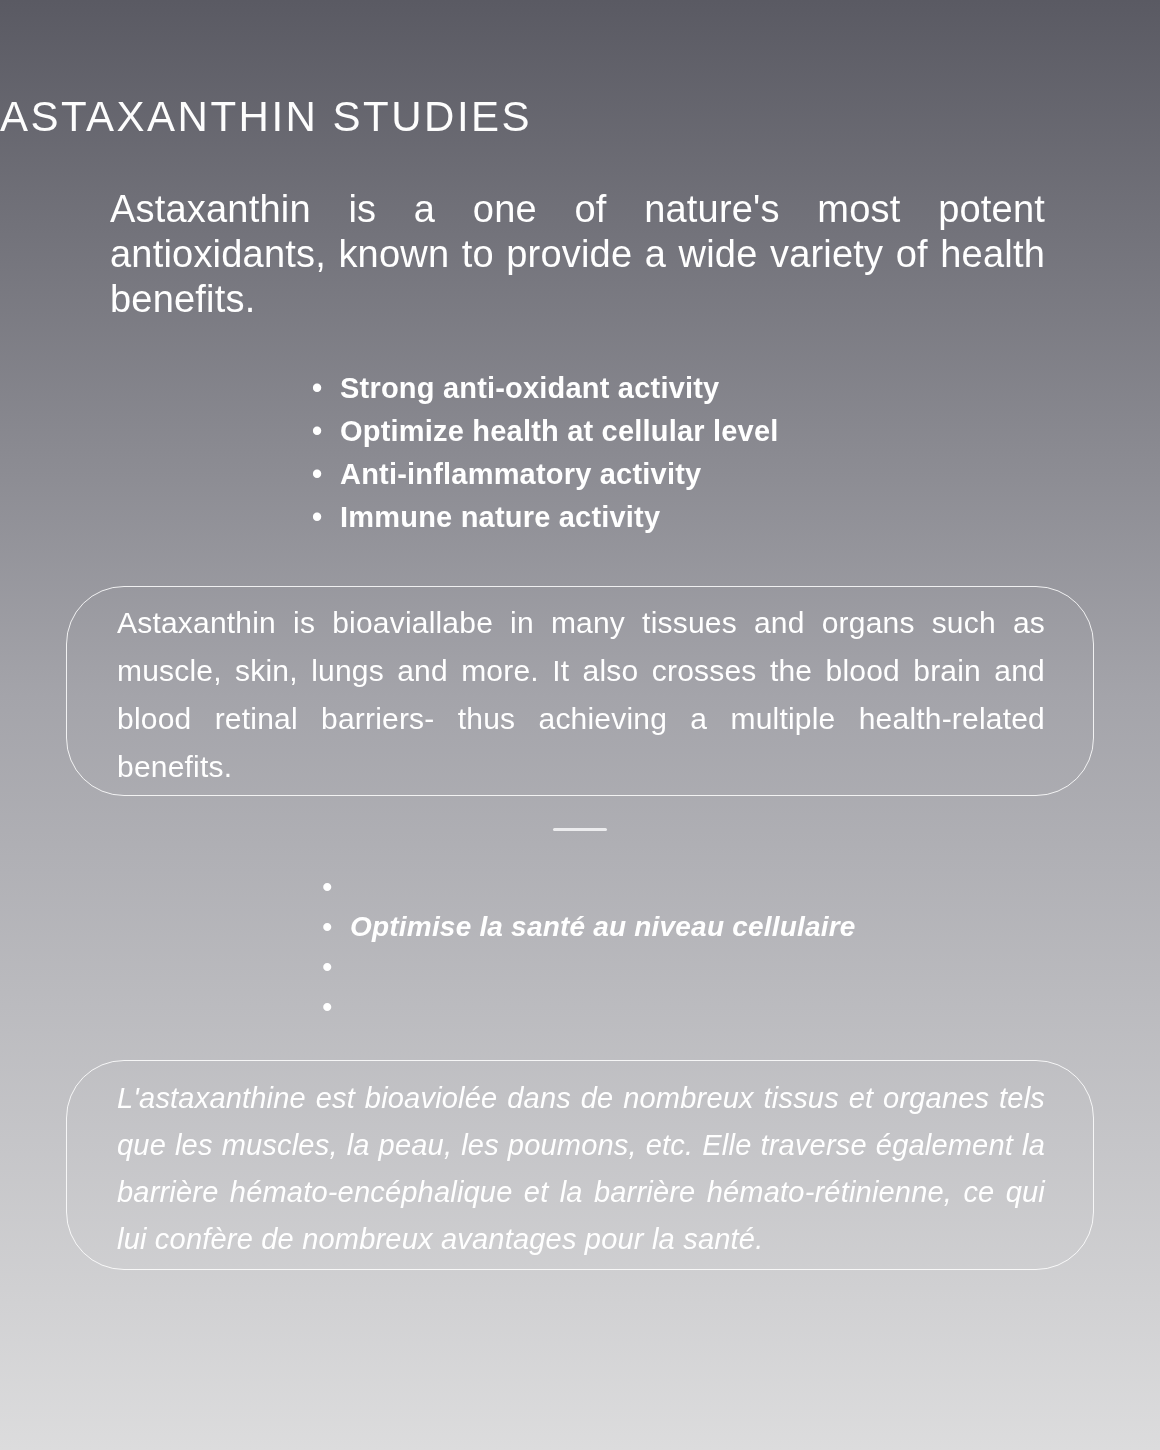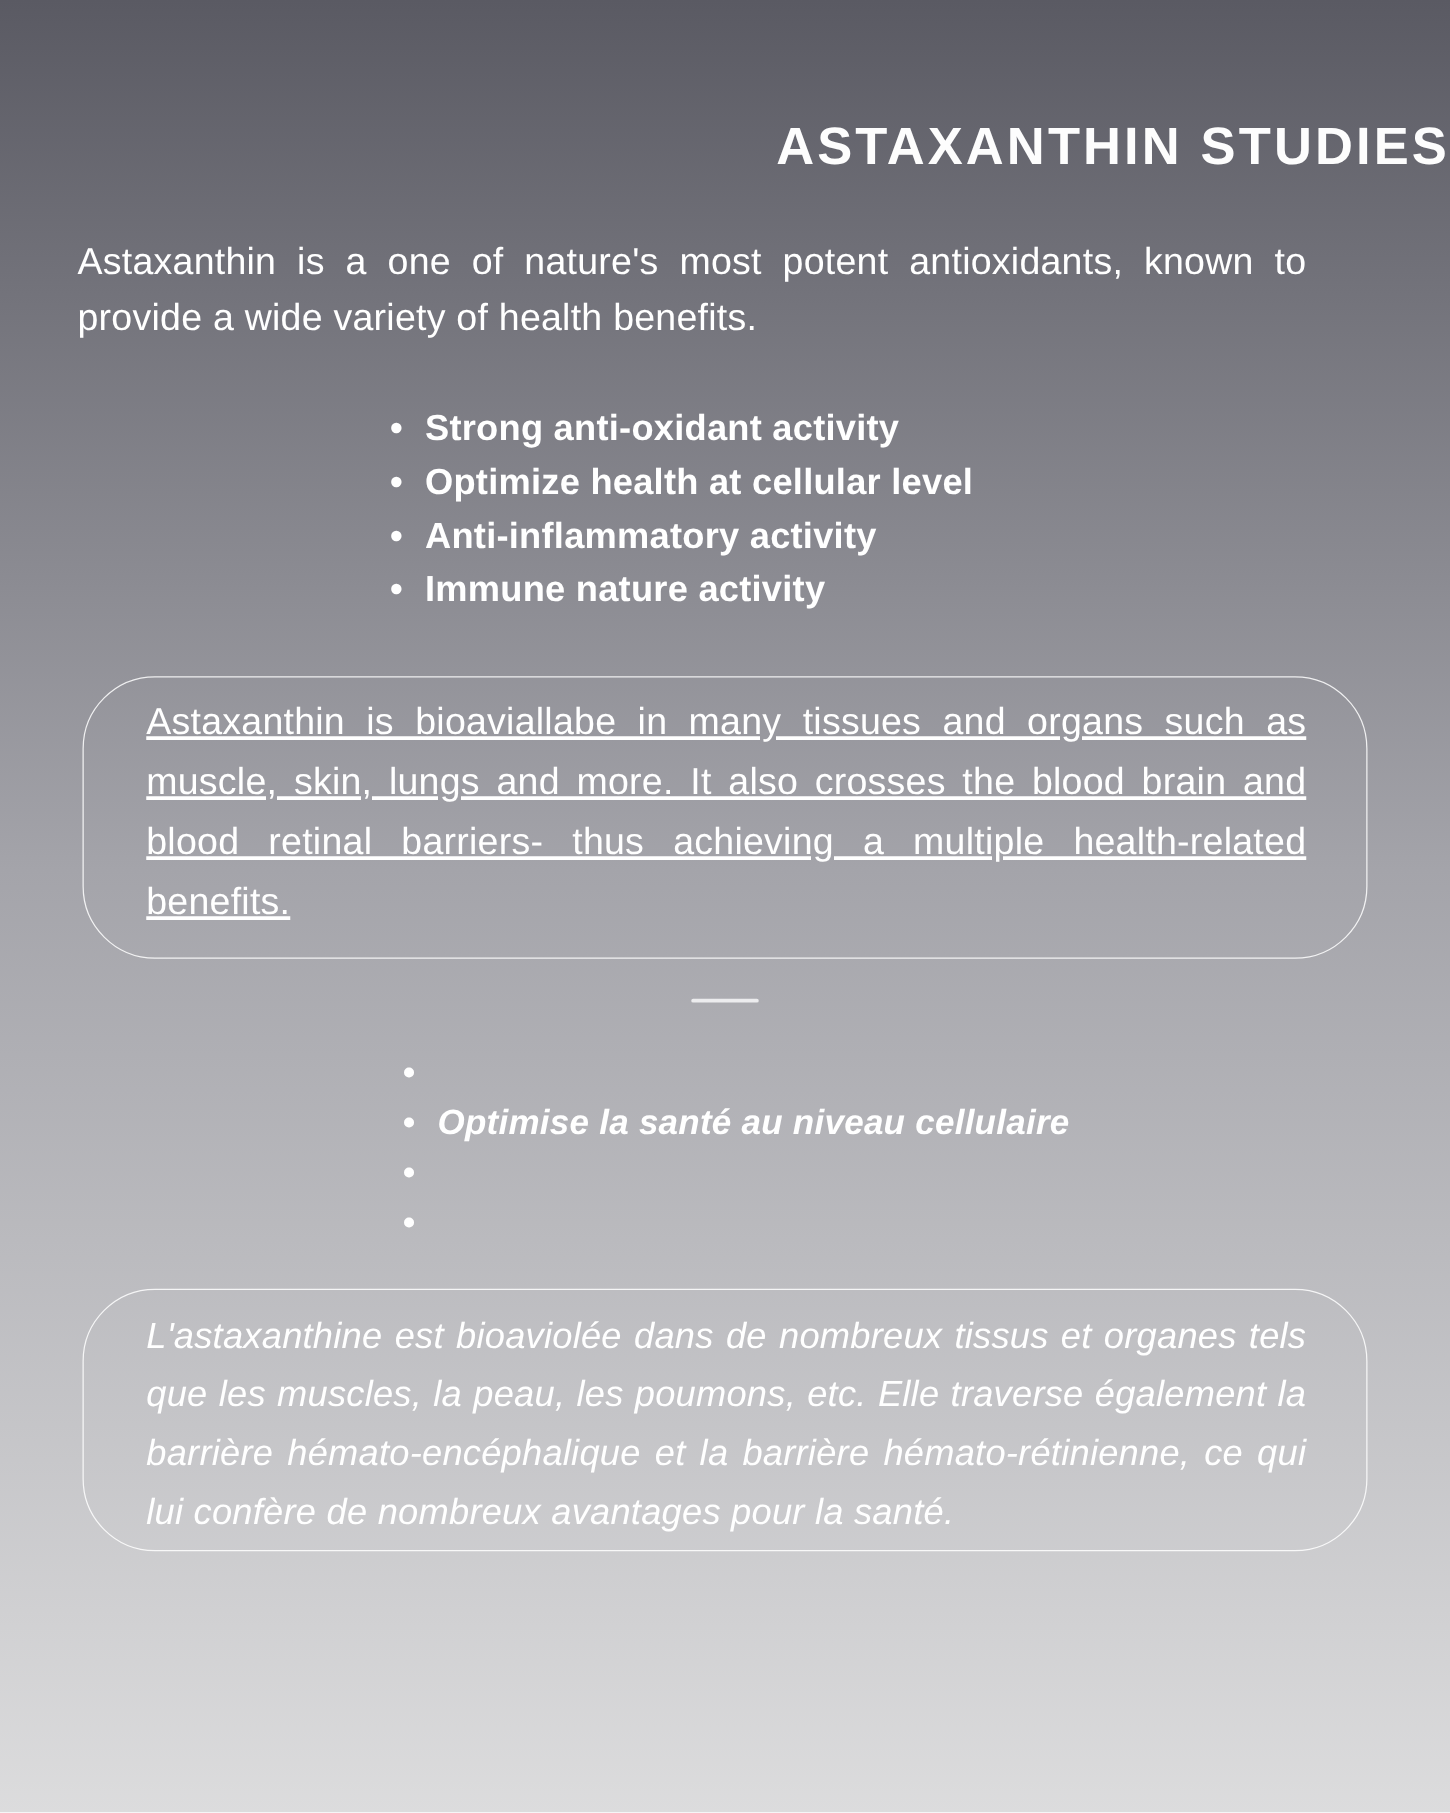--- a/index.html
+++ b/index.html
@@ -9,30 +9,30 @@
     height: 1450px;
     overflow: hidden;
     background: linear-gradient(180deg, #5a5a63 0%, #a4a4aa 48%, #dcdcdd 100%);
     font-family: "Liberation Sans", sans-serif;
     color: #ffffff;
     -webkit-font-smoothing: antialiased;
   }
   .title {
     margin: 0;
     padding-top: 94px;
-    text-align: right;
+    text-align: left;
     font-size: 42px;
     line-height: 46px;
-    font-weight: 700;
+    font-weight: 400;
     letter-spacing: 2.5px;
     color: #fdfdfd;
   }
   .intro-en {
-    margin: 47px 115px 0 62px;
-    font-size: 30px;
+    margin: 47px 115px 0 110px;
+    font-size: 38px;
     line-height: 45px;
     font-weight: 400;
     text-align: justify;
     letter-spacing: 0.2px;
   }
   .bullets {
     list-style: none;
     padding: 0;
   }
   .bullets li {
@@ -53,25 +53,24 @@
     box-sizing: border-box;
     width: 1028px;
     margin-left: auto;
     margin-right: auto;
     border: 1.5px solid rgba(255, 255, 255, 0.85);
     border-radius: 58px;
     text-align: justify;
   }
   .box-en {
     margin-top: 47px;
-    padding: 12px 48px 20px 50px;
+    padding: 12px 48px 4px 50px;
     font-size: 30px;
     line-height: 48px;
     letter-spacing: 0.2px;
-    text-decoration: underline;
   }
   .divider {
     width: 54px;
     height: 3px;
     margin: 32px auto 0;
     background: #ececee;
     border-radius: 2px;
   }
   .intro-fr {
     margin: 34px 115px 0 118px;

